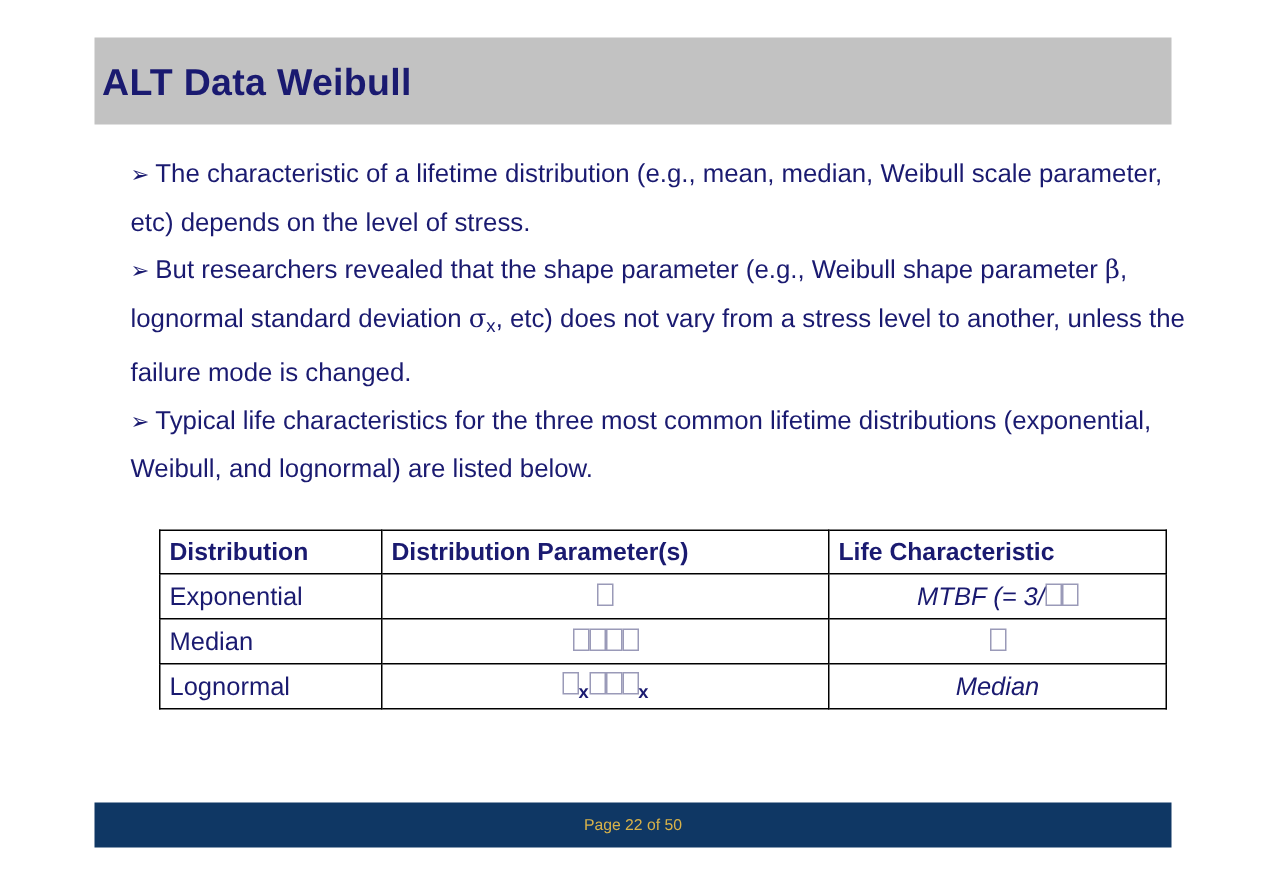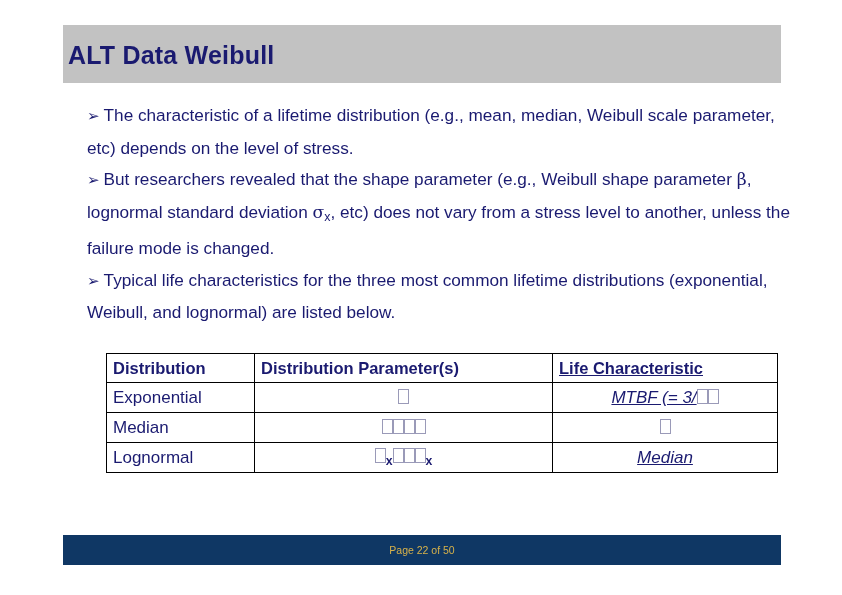--- a/index.html
+++ b/index.html
@@ -92,21 +92,21 @@
     vertical-align: middle;
   }
   table.life-table thead th {
     font-weight: bold;
     text-align: left;
     font-size: 16.5px;
     height: 28px;
   }
   .col-dist  { width: 135px; }
   .col-param { width: 285px; margin-left: 11px; }
-  .col-life  { width: 212px; text-decoration: underline; }
+  .col-life  { width: 212px; }
 
   td.col-dist, th.col-dist { text-align: left; }
   td.col-param, td.col-life { text-align: center; }
 
   .ital { font-style: italic; }
 
   
   .tofu {
     display: inline-block;
     width: 9px;

